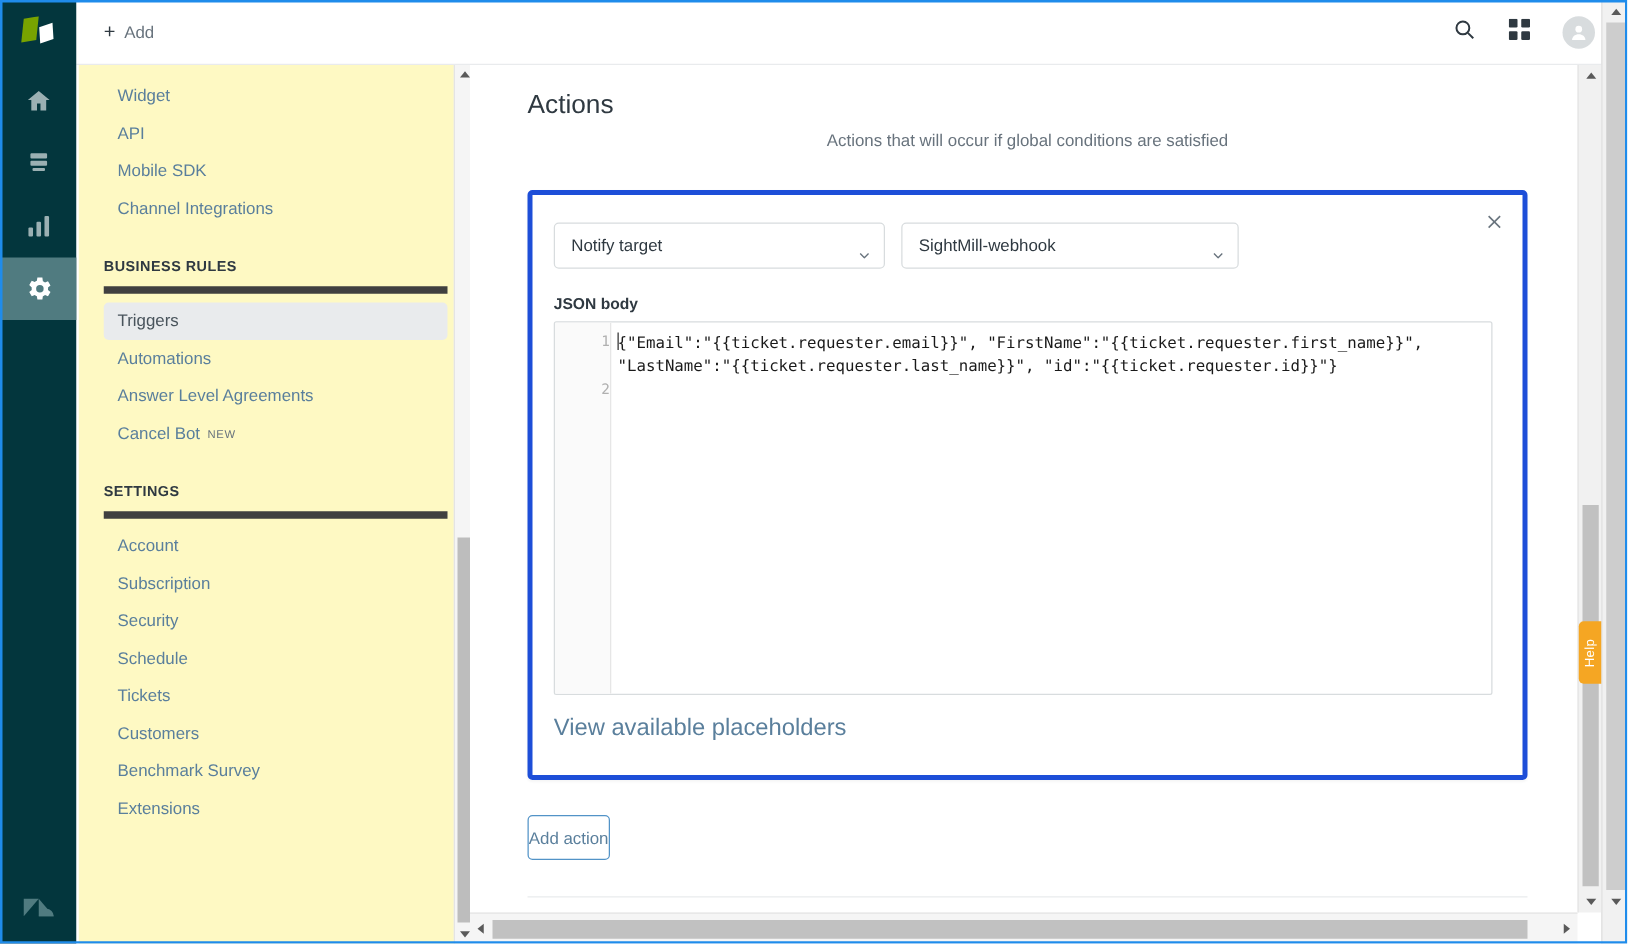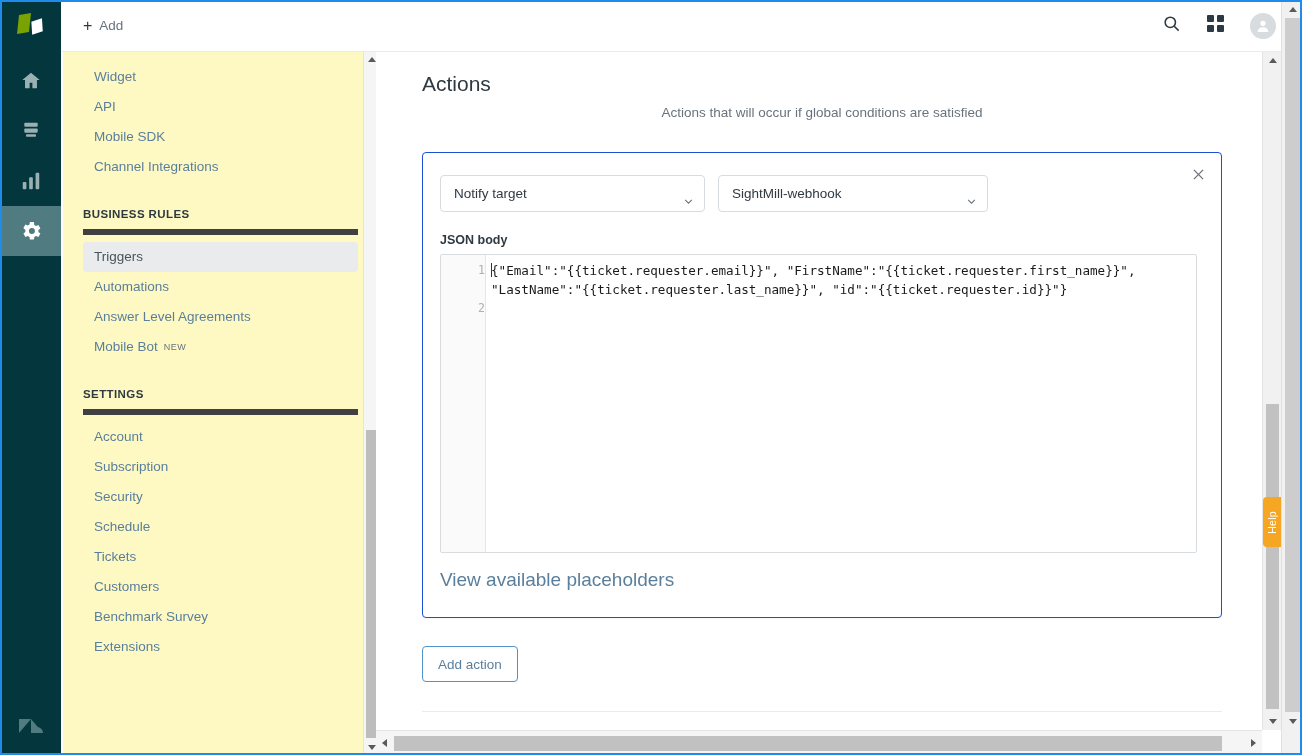--- a/index.html
+++ b/index.html
@@ -152,21 +152,21 @@
   }
   .page-sub {
     margin: 9px 0 0 0;
     font-size: 13.5px; color: #68737d; text-align: center;
   }
 
   .action-card {
     position: relative;
     margin-top: 32px;
     background: #fff;
-    border: 1px solid #1d4ed8;
+    border: 4px solid #1d4ed8;
     border-radius: 4px;
     box-shadow: 0 1px 2px rgba(0,0,0,.04);
     padding: 22px 24px 26px 17px;
   }
   .card-close {
     position: absolute; right: 13px; top: 11px;
     width: 20px; height: 20px;
     display: flex; align-items: center; justify-content: center;
     color: #68737d; font-size: 15px; cursor: pointer;
     line-height: 1;
@@ -234,21 +234,21 @@
   .placeholders-link {
     display: inline-block;
     margin-top: 16px;
     font-size: 19px; color: #5a7f9c;
     text-decoration: none; cursor: pointer;
   }
 
   .add-action-btn {
     margin-top: 28px;
     height: 36px;
-    padding: 0 15px;
+    padding: 0 0;
     background: #fff;
     border: 1px solid #5293c7;
     border-radius: 4px;
     color: #5a7f9c;
     font-size: 13.5px;
     font-family: "Liberation Sans", sans-serif;
     cursor: pointer;
   }
 
   .divider {
@@ -423,21 +423,21 @@
 
       <a class="nav-link">Widget</a>
       <a class="nav-link">API</a>
       <a class="nav-link">Mobile SDK</a>
       <a class="nav-link">Channel Integrations</a>
 
       <div class="nav-group-title">BUSINESS RULES</div>
       <a class="nav-link selected">Triggers</a>
       <a class="nav-link">Automations</a>
       <a class="nav-link">Answer Level Agreements</a>
-      <a class="nav-link"><span>Mobile Bot</span><span class="badge-new">NEW</span></a>
+      <a class="nav-link"><span>Cancel Bot</span><span class="badge-new">NEW</span></a>
 
       <div class="nav-group-title">SETTINGS</div>
       <a class="nav-link">Account</a>
       <a class="nav-link">Subscription</a>
       <a class="nav-link">Security</a>
       <a class="nav-link">Schedule</a>
       <a class="nav-link">Tickets</a>
       <a class="nav-link">Customers</a>
       <a class="nav-link">Benchmark Survey</a>
       <a class="nav-link">Extensions</a>

